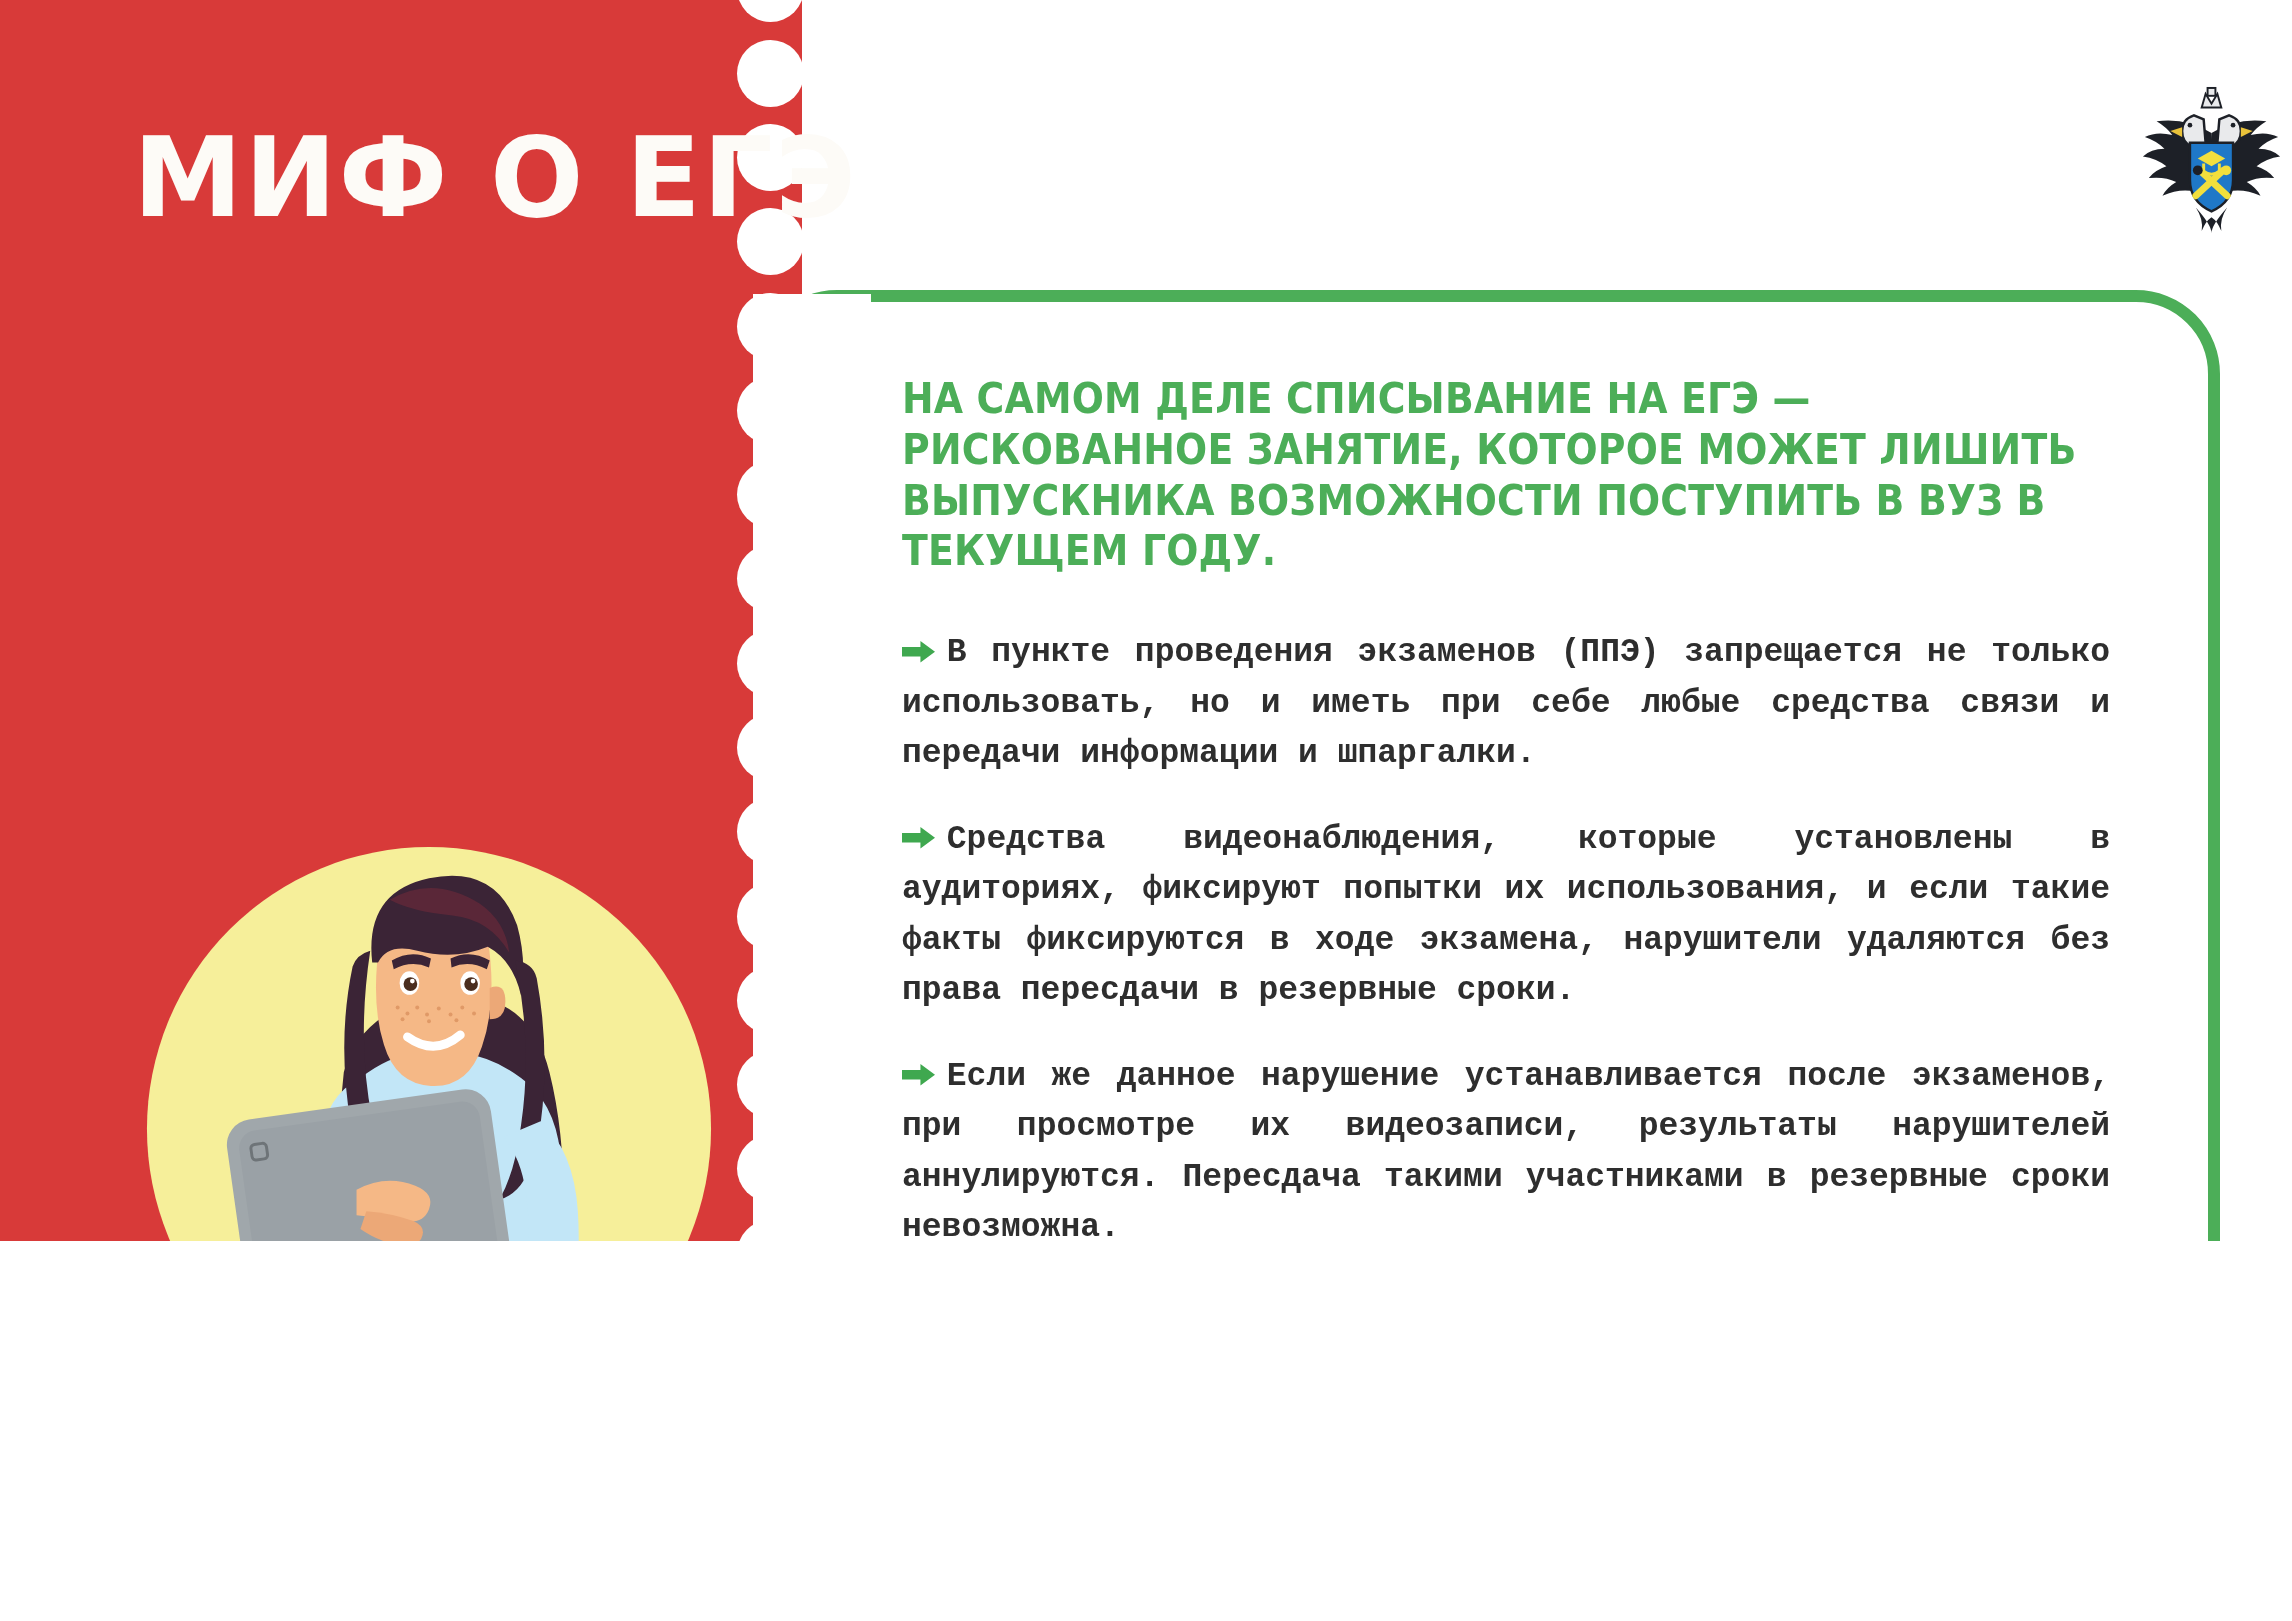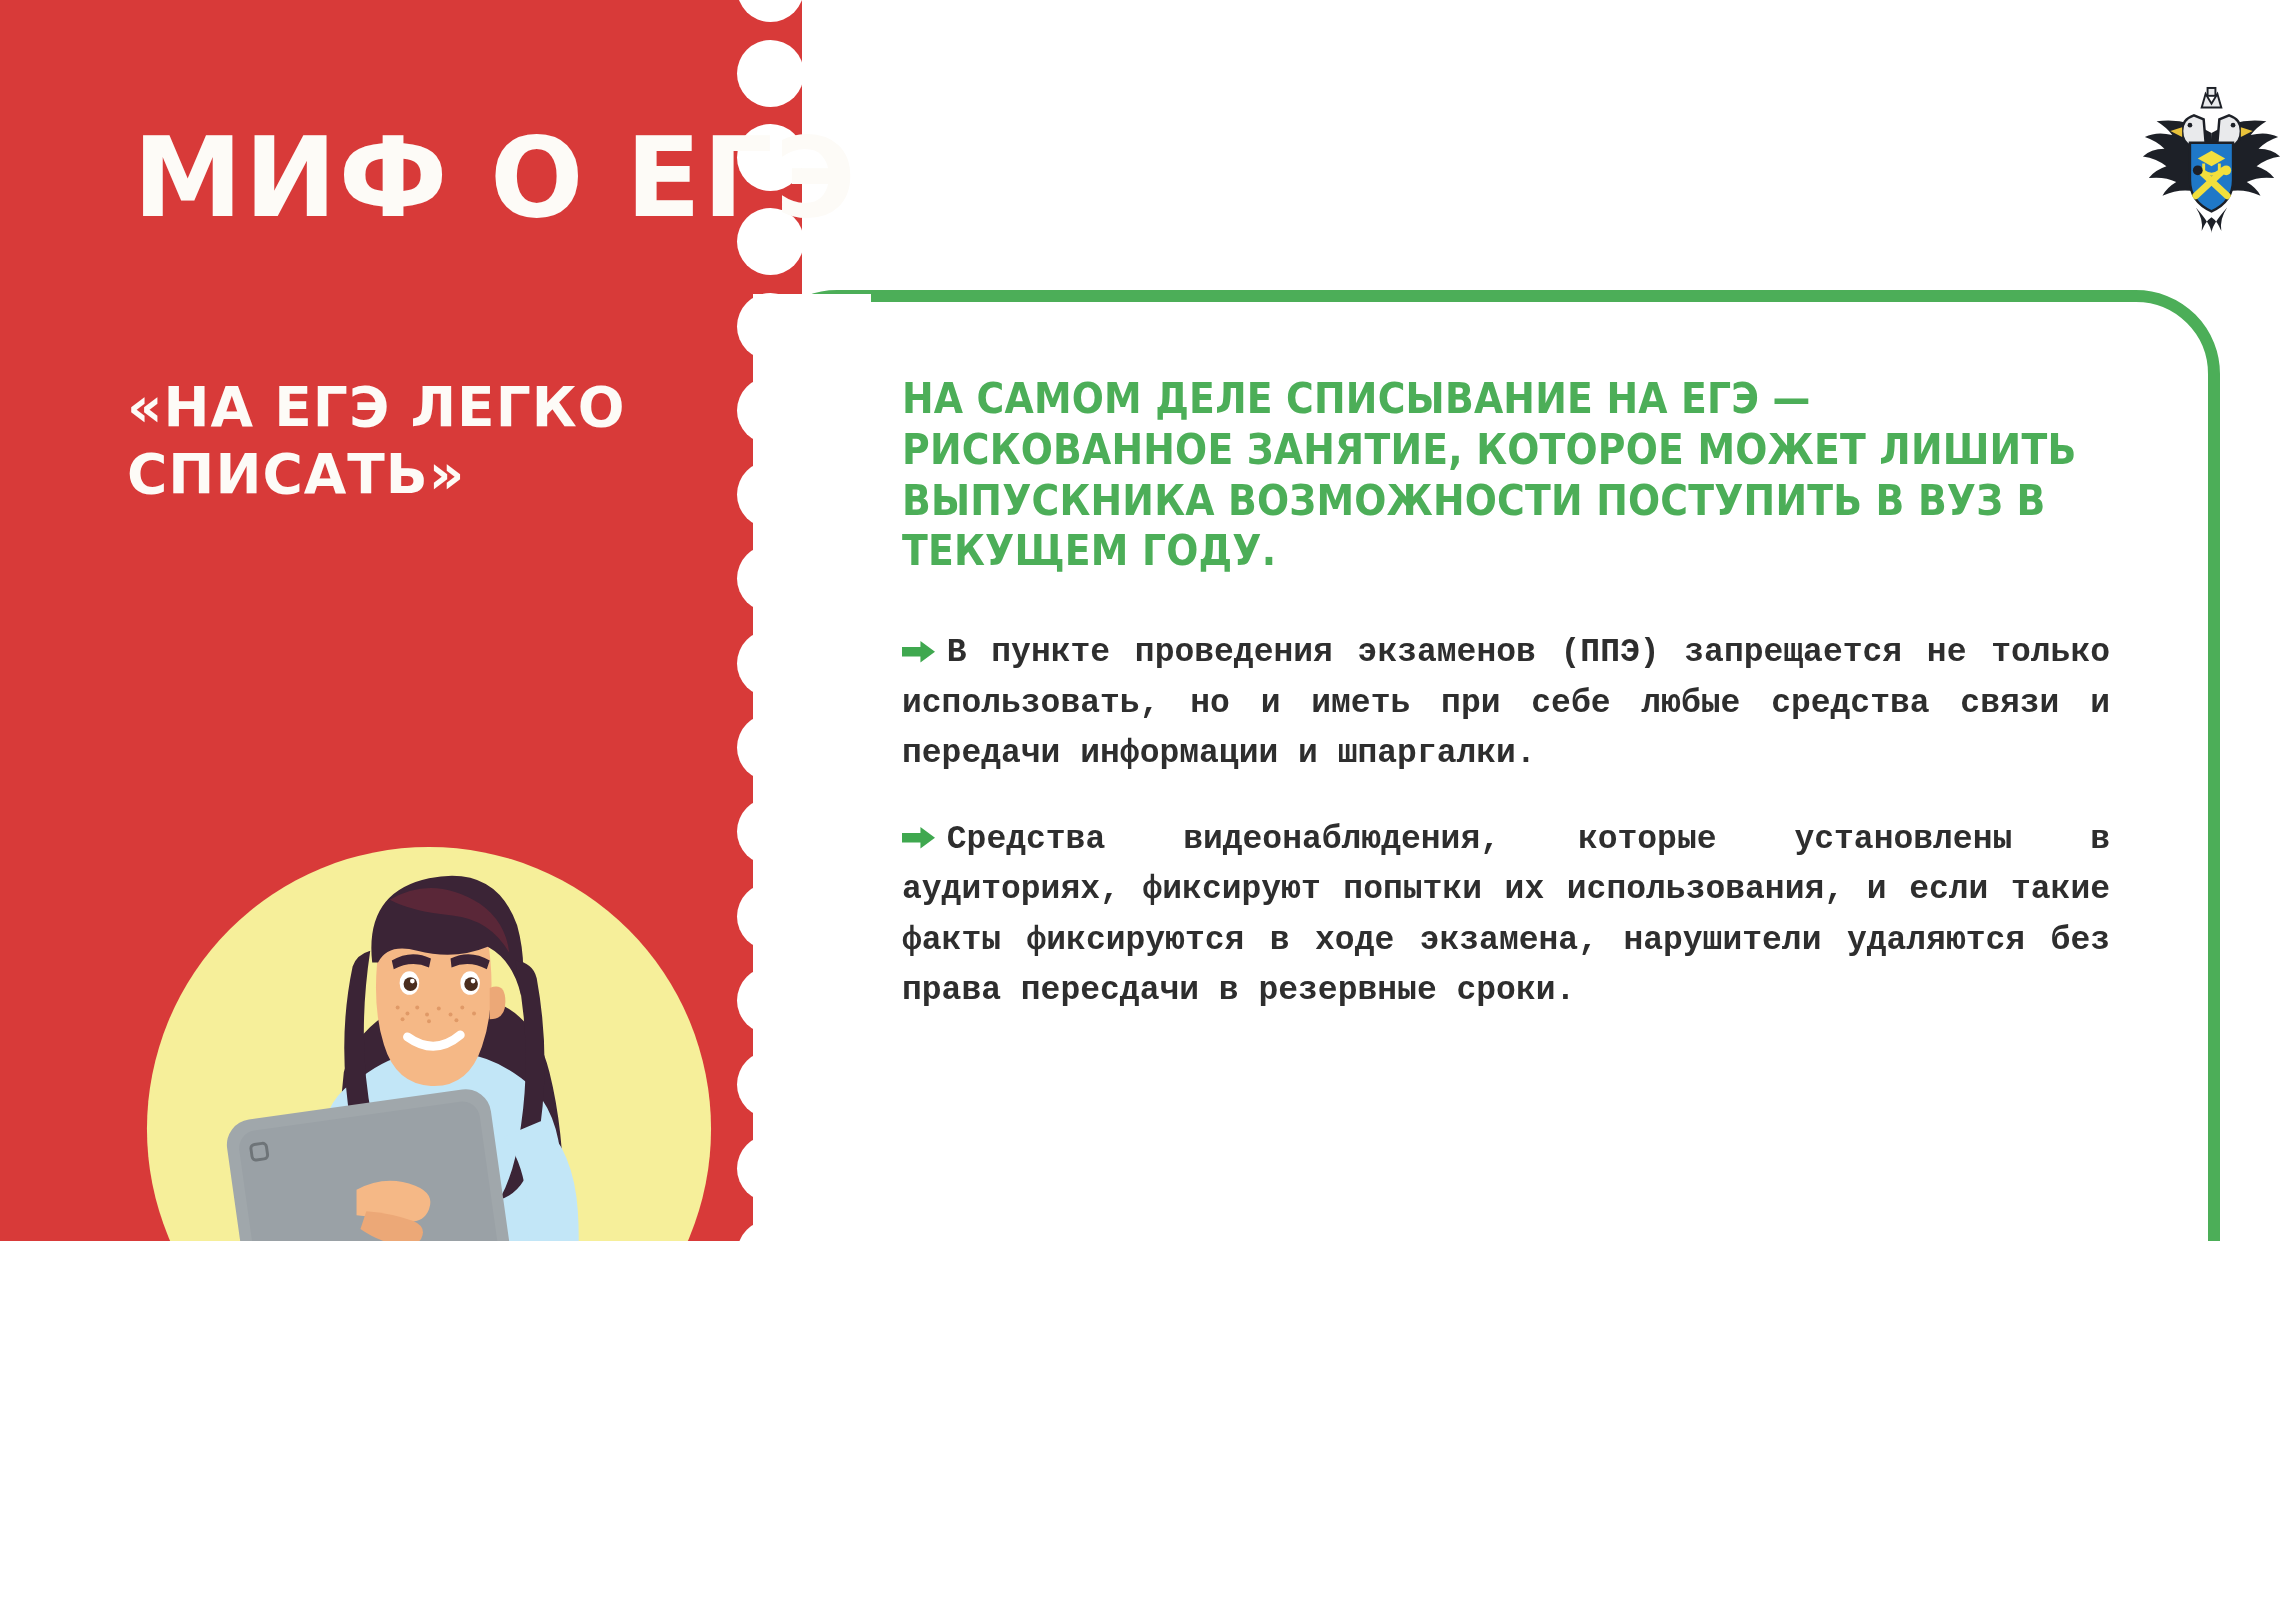--- a/index.html
+++ b/index.html
@@ -216,21 +216,20 @@
       <div class="scallop" style="top: 1160px;"></div>
       <div class="scallop" style="top: 1245px;"></div>
       <div class="scallop" style="top: 1329px;"></div>
       <div class="scallop" style="top: 1413px;"></div>
       <div class="scallop" style="top: 1498px;"></div>
       <div class="scallop" style="top: 1582px;"></div>
     </div>
 
   <div id="myth-title">МИФ О ЕГЭ</div>
 
-  <div id="myth-subtitle">«НА ЕГЭ ЛЕГКО СПИСАТЬ»</div>
 
   <div id="illustration">
     <svg viewBox="0 0 580 580" width="568" height="568">
       <defs>
         <clipPath id="circleClip">
             <circle cx="290" cy="290" r="288"></circle>
           </clipPath>
       </defs>
 
       <circle cx="290" cy="290" r="288" fill="#f6ef9a"></circle>
@@ -351,18 +350,25 @@
     </p>
 
     <p class="bullet">
       <span class="arrow-icon">
         <svg viewBox="0 0 34 24" width="33" height="23.5">
             <path d="M0 7 L19 7 L19 1 L34 12 L19 23 L19 17 L0 17 Z" fill="#3fa84f"></path>
           </svg>
       </span><span>Средства видеонаблюдения, которые установлены в аудиториях, фиксируют попытки их использования, и если такие факты фиксируются в ходе экзамена, нарушители удаляются без права пересдачи в резервные сроки.</span>
     </p>
 
+    <p class="bullet">
+      <span class="arrow-icon">
+        <svg viewBox="0 0 34 24" width="33" height="23.5">
+            <path d="M0 7 L19 7 L19 1 L34 12 L19 23 L19 17 L0 17 Z" fill="#3fa84f"></path>
+          </svg>
+      </span><span>Если же данное нарушение устанавливается после экзаменов, при просмотре их видеозаписи, результаты нарушителей аннулируются. Пересдача такими участниками в резервные сроки невозможна.</span>
+    </p>
   </div>
 
   <div id="page-badge">9</div>
 
 </div>
 
 
 </body></html>

